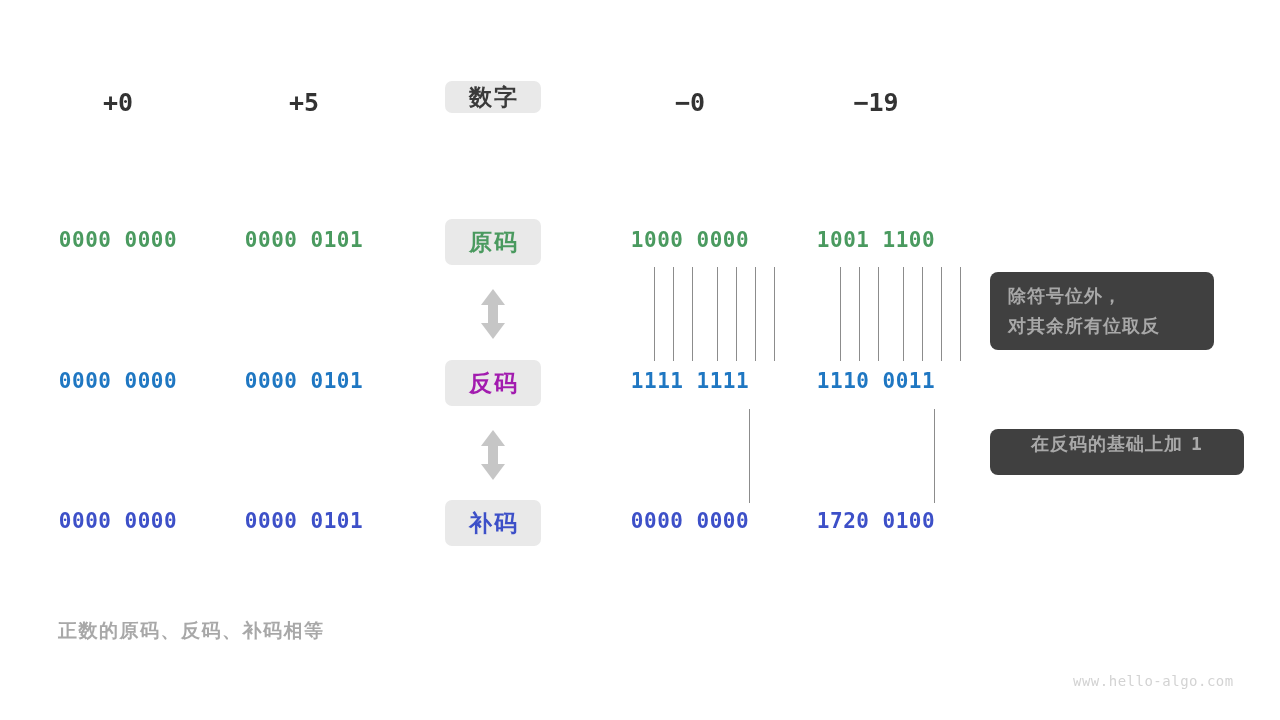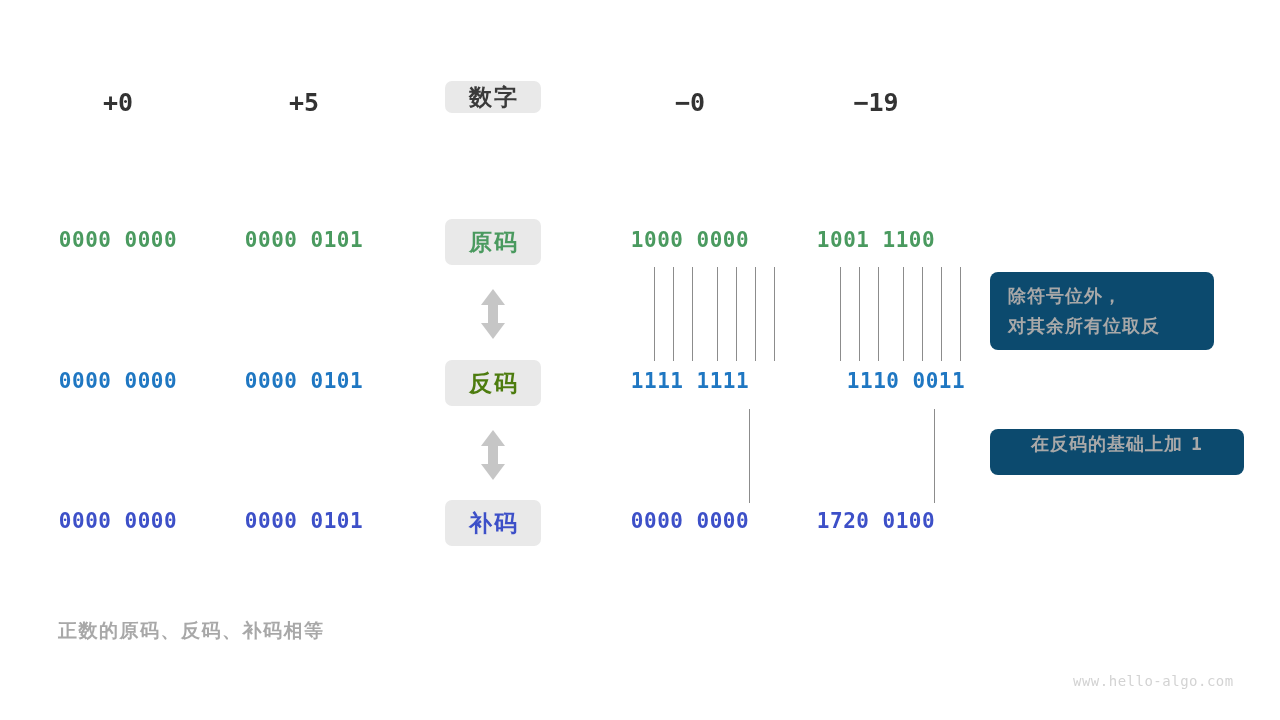--- a/index.html
+++ b/index.html
@@ -52,26 +52,26 @@
     display: flex;
     align-items: center;
     justify-content: center;
     font-size: 23px;
     font-weight: bold;
     letter-spacing: 2px;
     text-indent: 2px;
   }
   .badge-dark  { color: #3a3a3a; }
   .badge-green { color: #4a9a5f; text-align: center; }
-  .badge-blue  { color: #4d7c0f; }
+  .badge-blue  { color: #a21caf; }
   .badge-indigo{ color: #3d50c8; }
 
   
   .note {
-    background: #0c4a6e;
+    background: #404040;
     border-radius: 8px;
     color: #a8a8a8;
     font-size: 18px;
     font-weight: bold;
     line-height: 30px;
     display: flex;
     flex-direction: column;
     justify-content: center;
     padding: 0 18px;
     box-sizing: border-box;
@@ -158,21 +158,21 @@
     <span>除符号位外，</span>
     <span>对其余所有位取反</span>
   </div>
 
   <div class="abs bits c-blue" style="left:48px; top:369px; width:140px;">0000 0000</div>
   <div class="abs bits c-blue" style="left:234px; top:369px; width:140px;">0000 0101</div>
 
   <div class="abs badge badge-blue" style="left:445px; top:360px; width:96px; height:46px;">反码</div>
 
   <div class="abs bits c-blue" style="left:620px; top:369px; width:140px;">1111 1111</div>
-  <div class="abs bits c-blue" style="left:836px; top:369px; width:140px;">1110 0011</div>
+  <div class="abs bits c-blue" style="left:806px; top:369px; width:140px;">1110 0011</div>
 
   <div class="abs vline" style="left:749px; top:409px; height:94px;"></div>
   <div class="abs vline" style="left:934px; top:409px; height:94px;"></div>
 
   <div class="abs" style="left:478px; top:429px;">
     <svg class="arrow-icon" viewBox="0 0 30 52" xmlns="http://www.w3.org/2000/svg">
       <polygon points="15,1 27,17 20,17 20,35 27,35 15,51 3,35 10,35 10,17 3,17" fill="#c6c6c6"></polygon>
     </svg>
   </div>
 

